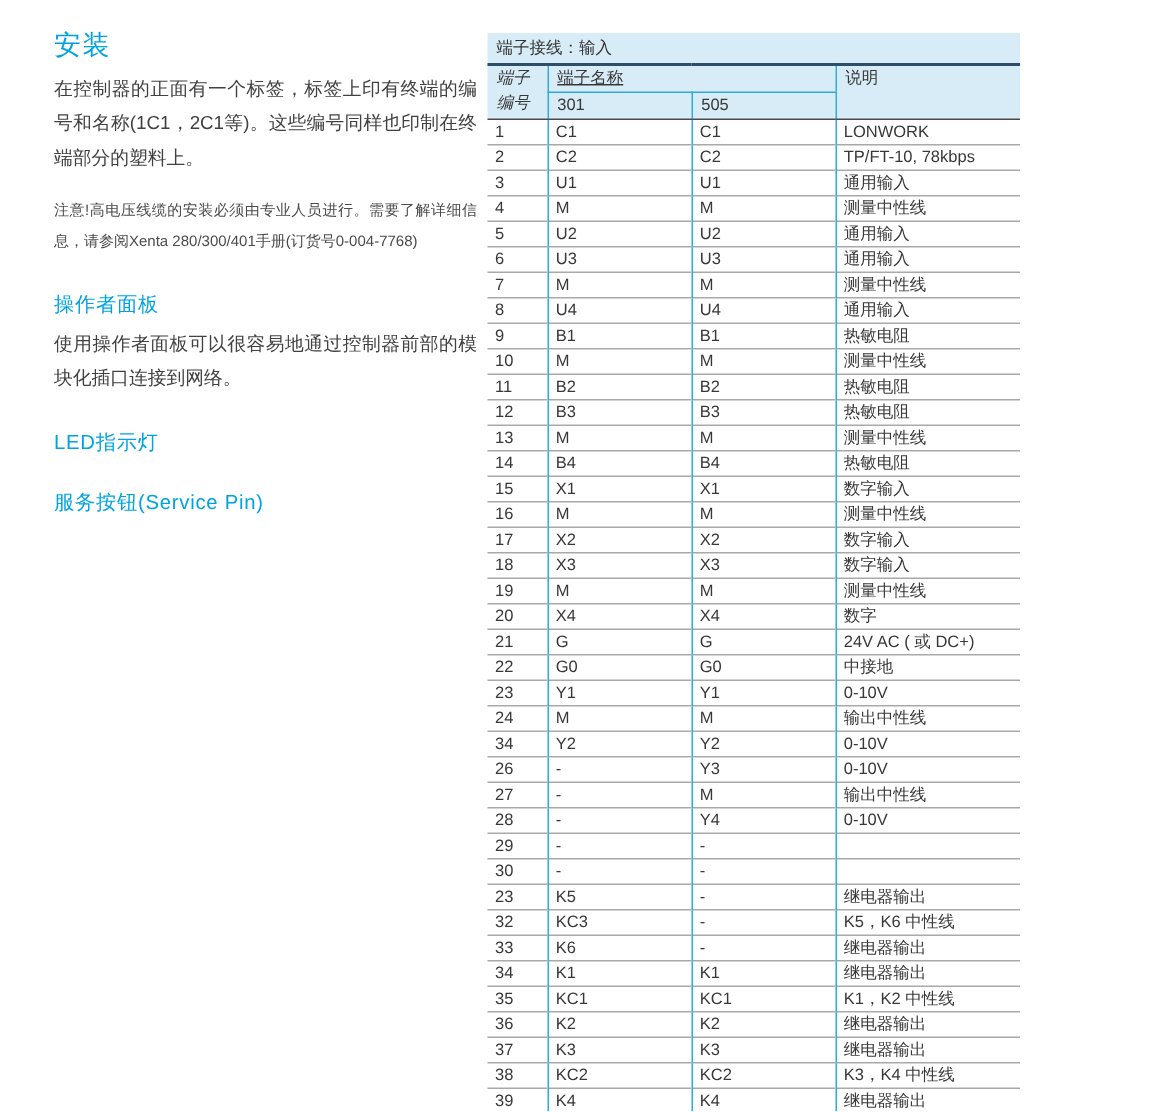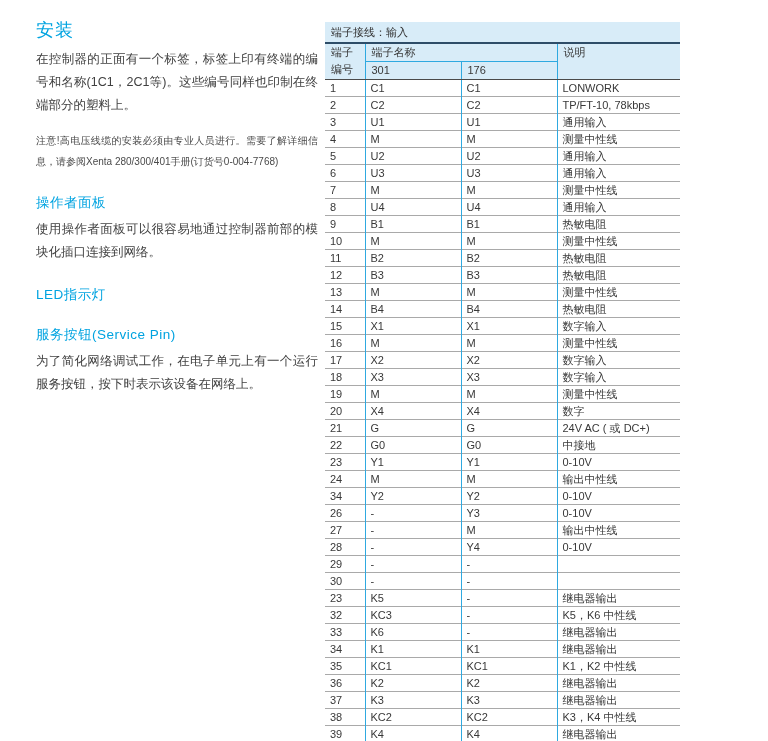--- a/index.html
+++ b/index.html
@@ -40,22 +40,22 @@
     background:#d8ecf8;
     border-bottom:2px solid #2e4d68;
     padding:3px 6px; height:20px; line-height:14px;
     font-size:11px; color:#333;
   }
   thead th.hd {
     background:#d8ecf8; padding:0 6px; height:17px; line-height:17px;
     vertical-align:top;
   }
   th.hd-terminal { vertical-align:top; line-height:17px; }
-  th.hd-terminal .ln { display:block; height:17px; line-height:17px; }
-  th.hd-name { border-left:1.5px solid #2fa9e0; border-bottom:1.5px solid #2fa9e0; }
+  th.hd-terminal .ln { display:block; height:17px; line-height:17px;font-style:italic; }
+  th.hd-name { border-left:1.5px solid #2fa9e0; border-bottom:1.5px solid #2fa9e0;text-decoration:underline; }
   th.hd-desc { border-left:1.5px solid #2fa9e0; border-bottom:1.5px solid #4a4a4a; }
   th.hd-301  { border-left:1.5px solid #2fa9e0; border-bottom:1.5px solid #4a4a4a; }
   th.hd-302  { border-left:1.5px solid #2fa9e0; border-bottom:1.5px solid #4a4a4a; }
   th.hd-terminal { border-bottom:1.5px solid #4a4a4a; }
 
   tbody td {
     height:16px; line-height:16px; padding:0 5px;
     border-top:1px solid #a9a9a9;
     white-space:nowrap; overflow:hidden;
   }
@@ -72,21 +72,20 @@
     <div class="h-install">安装</div>
     <p class="body-p">在控制器的正面有一个标签，标签上印有终端的编号和名称(1C1，2C1等)。这些编号同样也印制在终端部分的塑料上。</p>
     <p class="note-p">注意!高电压线缆的安装必须由专业人员进行。需要了解详细信息，请参阅Xenta 280/300/401手册(订货号0-004-7768)</p>
 
     <div class="h-sub">操作者面板</div>
     <p class="body-p">使用操作者面板可以很容易地通过控制器前部的模块化插口连接到网络。</p>
 
     <div class="h-sub">LED指示灯</div>
 
     <div class="h-sub">服务按钮(Service Pin)</div>
-    <p class="body-p">为了简化网络调试工作，在电子单元上有一个运行服务按钮，按下时表示该设备在网络上。</p>
   </div>
 
   <div class="tbl-wrap">
     <table class="terminal">
       <colgroup>
         <col class="c-num">
           <col class="c-301">
           <col class="c-302">
           <col class="c-desc">
       </colgroup>
@@ -97,21 +96,21 @@
         <tr>
           <th class="hd hd-terminal" rowspan="2">
             <span class="ln">端子</span>
             <span class="ln">编号</span>
           </th>
           <th class="hd hd-name" colspan="2">端子名称</th>
           <th class="hd hd-desc" rowspan="2">说明</th>
         </tr>
         <tr>
           <th class="hd hd-301">301</th>
-          <th class="hd hd-302">176</th>
+          <th class="hd hd-302">505</th>
         </tr>
       </thead>
       <tbody id="tbl-body">
           <tr>
             <td>1</td>
             <td class="b">C1</td>
             <td class="b">C1</td>
             <td class="b">LONWORK</td>
           </tr>
           <tr>

